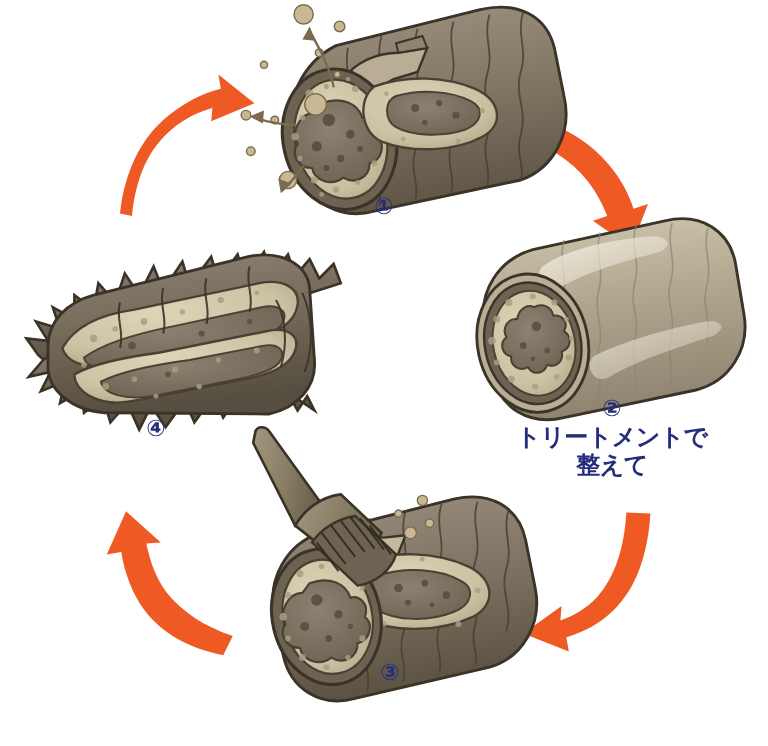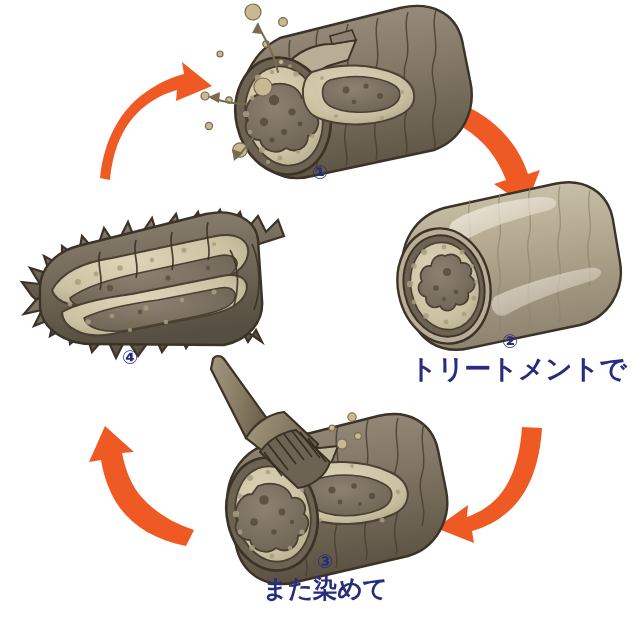--- a/index.html
+++ b/index.html
@@ -46,21 +46,21 @@
     display: block;
     font-size: 25px;
     line-height: 1.16;
   }
   
   #cap-1 { left: 170px; top: 163px; width: 300px; }
   #cap-2 { left: 410px; top: 332px; width: 200px; }
   #cap-3 { left: 235px; top: 552px; width: 180px; }
   #cap-4 { left: 45px; top: 348px; width: 170px; }
 
-  #cap-2 .txt { font-size: 27px; }
+  #cap-2 .txt { font-size: 20px; }
 </style>
 </head>
 <body>
 
 <div id="stage">
 
   <svg class="layer" viewBox="0 0 640 622" xmlns="http://www.w3.org/2000/svg">
     <defs>
 
       <linearGradient id="gShaft1" x1="0" y1="0" x2="0.2" y2="1">
@@ -420,24 +420,24 @@
     </g>
   </svg>
 
   <div class="caption" id="cap-1">
     <span class="num">①</span>
   </div>
 
   <div class="caption" id="cap-2">
     <span class="num">②</span>
     <span class="txt">トリートメントで</span>
+    <span class="txt">整えて</span>
   </div>
 
   <div class="caption" id="cap-3">
     <span class="num">③</span>
-    <span class="txt">また染めて</span>
   </div>
 
   <div class="caption" id="cap-4">
     <span class="num">④</span>
   </div>
 
 </div>
 
 </body></html>

